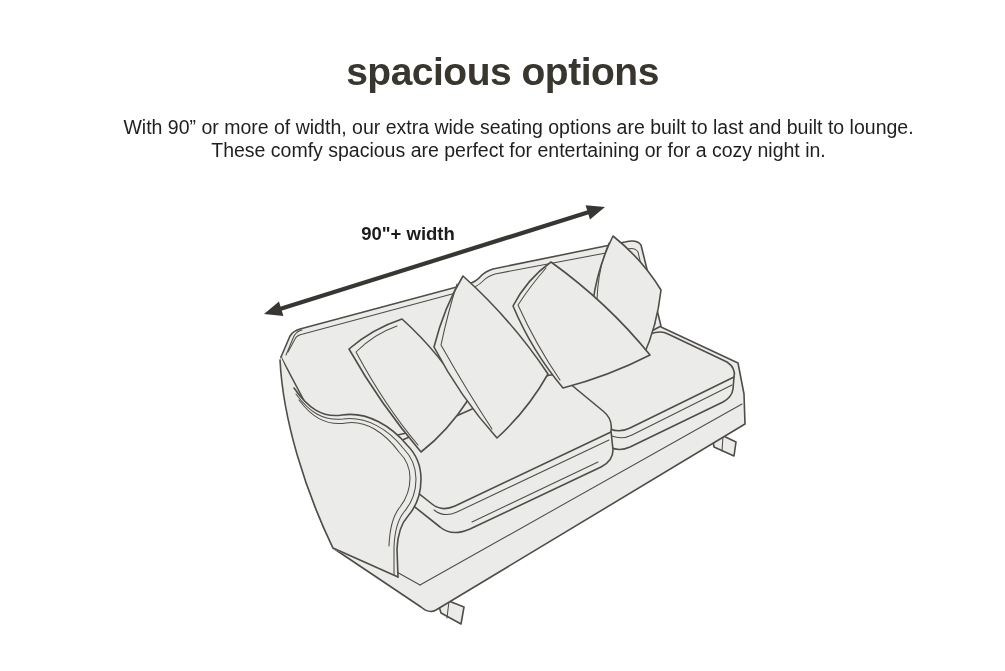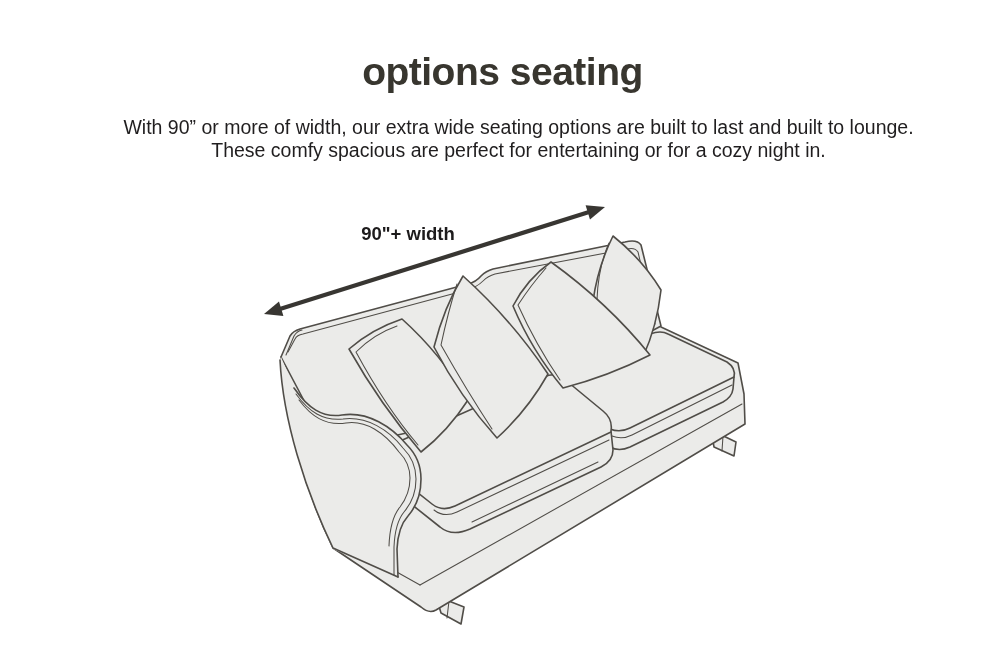--- a/index.html
+++ b/index.html
@@ -49,21 +49,21 @@
     font-size: 18.5px;
     font-weight: 700;
     fill: var(--label-text, #1d1b1c);
   }
 </style>
 </head>
 <body>
 
 <div class="page">
 
-  <h1 class="title">options seating</h1>
+  <h1 class="title">spacious options</h1>
   <p class="desc desc-1">With 90” or more of width, our extra wide seating options are built to last and built to lounge.</p>
   <p class="desc desc-2">These comfy spacious are perfect for entertaining or for a cozy night in.</p>
 
   <svg class="diagram" width="1005" height="671" viewBox="0 0 1005 671" xmlns="http://www.w3.org/2000/svg">
 
     <g>
 
       <g>
         <path class="fillpart" d="M436,596 L464,607 L461,624 L441,613 Z"></path>
         <path class="pipe" d="M449,601 L447,618"></path>

